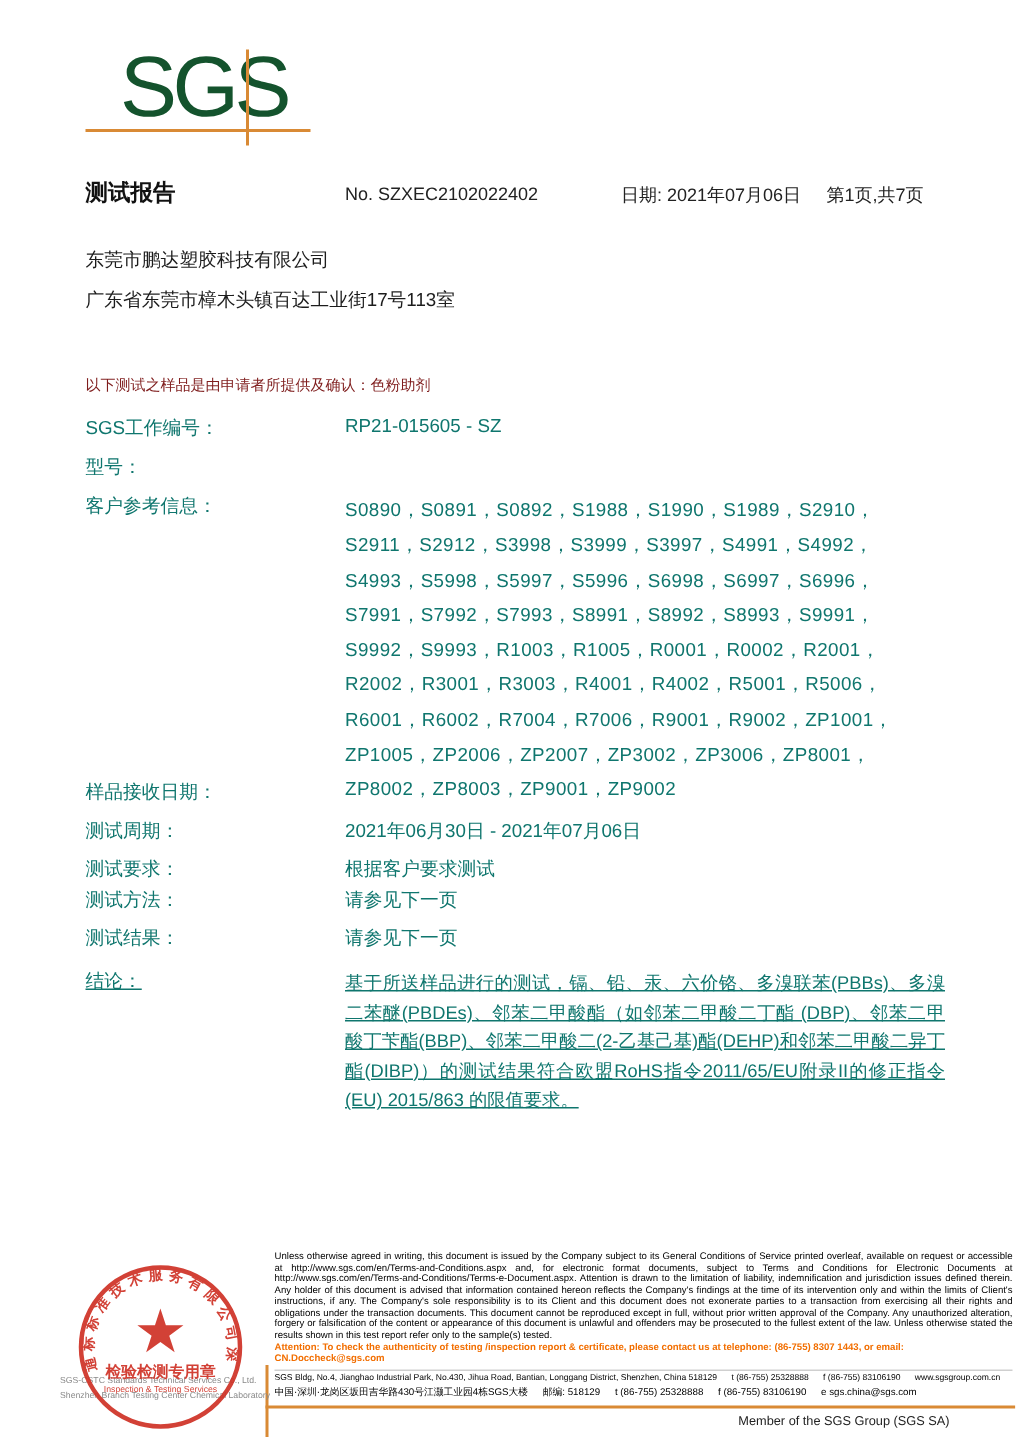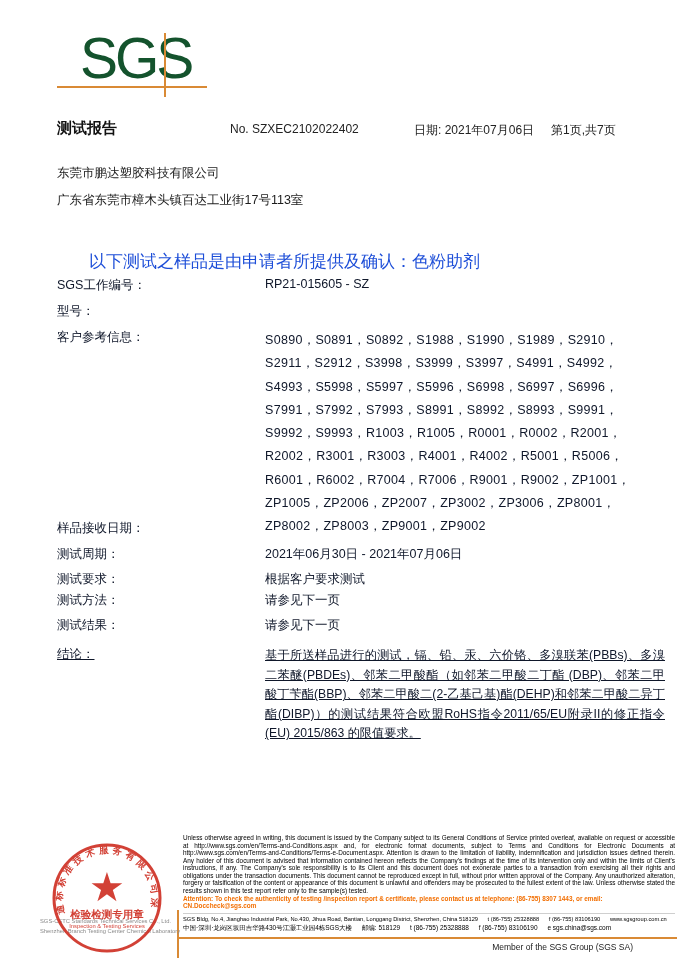--- a/index.html
+++ b/index.html
@@ -12,24 +12,24 @@
   .logo-hline{position:absolute;left:57px;top:86px;width:150px;height:2px;background:#d98a35;}
   .logo-vline{position:absolute;left:164px;top:33px;width:2px;height:64px;background:#d98a35;}
 
   .title-row{position:absolute;left:0;top:119px;width:677px;height:20px;}
   .doc-title{position:absolute;left:57px;top:0;font-size:15px;font-weight:bold;color:#111;}
   .report-no{position:absolute;left:230px;top:3px;font-size:12px;}
   .report-date{position:absolute;left:414px;top:3px;font-size:12px;}
   .page-no{position:absolute;left:551px;top:3px;font-size:12px;}
 
   .applicant{position:absolute;left:57px;top:160px;font-size:12.5px;line-height:27px;color:#1c1c1c;}
-  .statement{position:absolute;left:57px;top:250px;font-size:17px;color:#1d4ed8;margin-left:32px;}
+  .statement{position:absolute;left:57px;top:250px;font-size:10px;color:#7f1d1d;}
 
   
-  .row{position:absolute;left:57px;display:flex;font-size:12.5px;color:#0f172a;gap:35px;}
+  .row{position:absolute;left:57px;display:flex;font-size:12.5px;color:#0f766e;}
   .row .lbl{width:173px;flex:0 0 173px;}
   .row .val{width:400px;}
   .r1{top:277px;} .r2{top:303px;} .r3{top:329px;}
   .r4{top:520px;} .r5{top:546px;} .r6{top:571px;}
   .r7{top:592px;} .r8{top:617px;} .r9{top:646px;text-decoration:underline;}
   .ref-line{line-height:23.3px;letter-spacing:.3px;}
   .conclusion{width:397px;font-size:12.2px;line-height:19.6px;text-align:justify;}
 
   
   .fr{position:absolute;left:183px;top:834px;width:492px;color:#000;}

